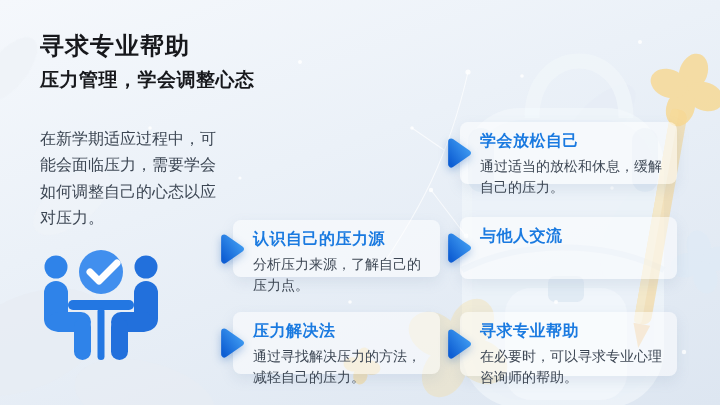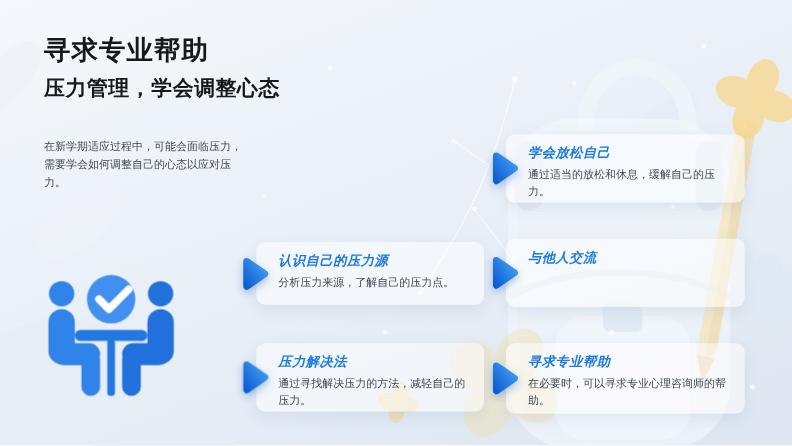--- a/index.html
+++ b/index.html
@@ -10,38 +10,38 @@
     background:linear-gradient(160deg,#f5f8fc 0%, #ebf1f8 40%, #dde6f1 100%);
   }
   .bg-art { position:absolute; inset:0; width:720px; height:405px; }
 
   .header { position:absolute; left:40px; top:30px; }
   .title { font-size:24px; font-weight:700; color:#17181c; letter-spacing:1px; }
   .subtitle { font-size:19px; font-weight:700; color:#17181c; margin-top:5px; letter-spacing:0.5px; }
 
   .intro {
     position:absolute; left:40px; top:126px; width:182px;
-    font-size:10px; line-height:1.65; color:#3d4754;
+    font-size:16px; line-height:1.65; color:#3d4754;
   }
 
   .meeting-icon { position:absolute; left:36px; top:244px; width:130px; height:120px; }
 
   .card {
     position:absolute; background:rgba(255,255,255,0.52);
     border-radius:8px; box-shadow:0 5px 14px rgba(110,140,180,0.14);
     padding:9px 14px 8px 20px;
   }
   .card-m1 { left:233px; top:220px; width:207px; height:57px; }
   .card-m2 { left:233px; top:312px; width:207px; height:62px; }
   .card-r1 { left:460px; top:122px; width:217px; height:62px; }
   .card-r2 { left:460px; top:217px; width:217px; height:62px; }
   .card-r3 { left:460px; top:312px; width:217px; height:64px; }
 
-  .card h3 { font-size:12px; font-weight:700; color:#1a7ae0; margin-bottom:4px; letter-spacing:0.5px;font-style:italic; }
-  .card p  { font-size:10px; line-height:1.5; color:#3d4754; }
+  .card h3 { font-size:16px; font-weight:700; color:#1a7ae0; margin-bottom:4px; letter-spacing:0.5px; }
+  .card p  { font-size:14px; line-height:1.5; color:#3d4754; }
 
   .arrow {
     position:absolute; left:-13px; top:50%; transform:translateY(-50%);
     width:25px; height:31px;
     filter:drop-shadow(0 3px 4px rgba(20,90,180,0.35));
   }
 </style>
 </head>
 <body>
 

